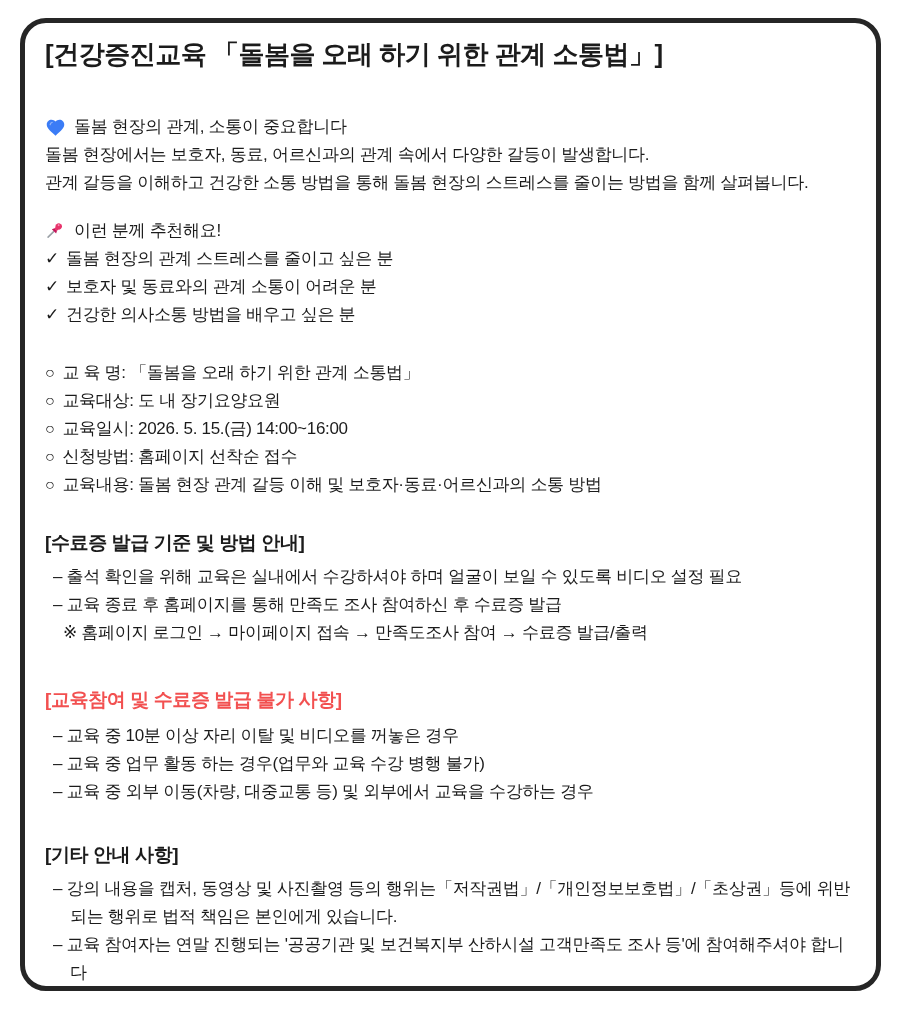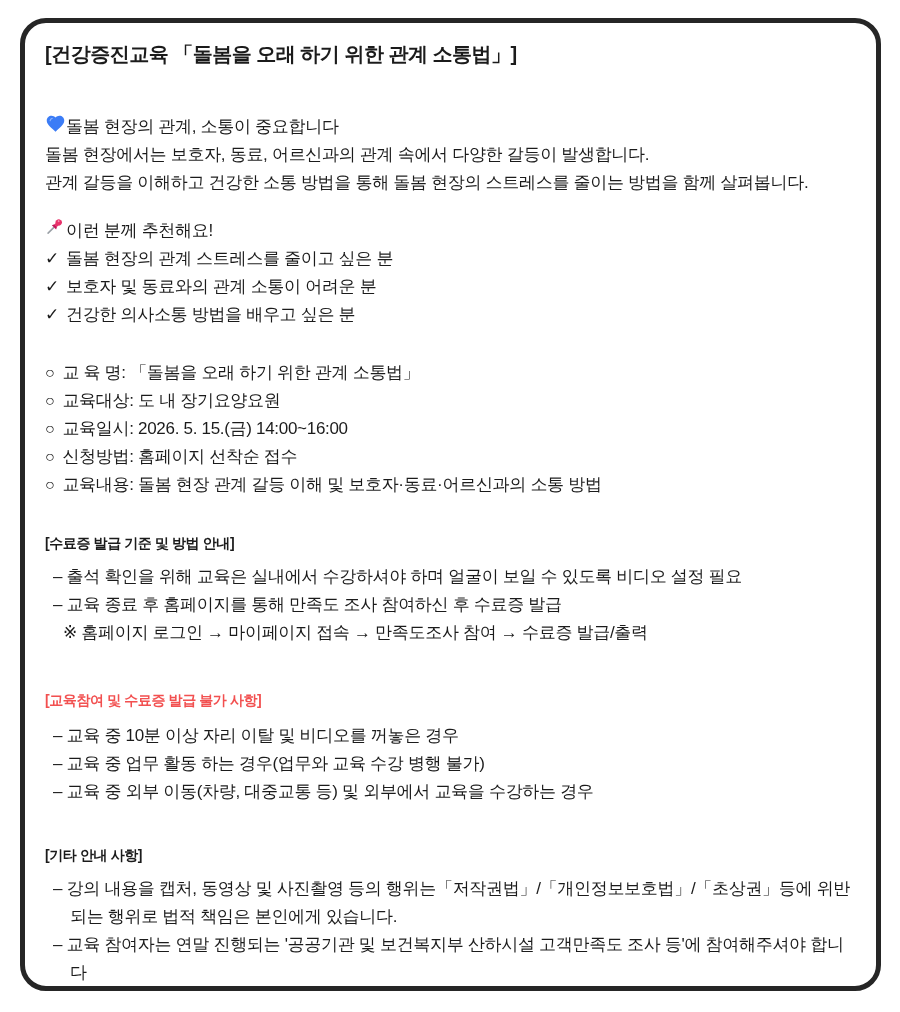--- a/index.html
+++ b/index.html
@@ -13,37 +13,37 @@
     position: absolute;
     left: 20px; top: 18px;
     width: 861px; height: 973px;
     border: 5px solid #262626;
     border-radius: 26px;
     background: #ffffff;
     padding: 14px 22px 0 20px;
     overflow: hidden;
   }
   .doc-title {
-    font-size: 20px;
+    font-size: 26px;
     font-weight: bold;
     line-height: 34px;
     letter-spacing: -0.5px;
     margin-bottom: 42px;
   }
   .line { font-size: 17px; line-height: 28px; letter-spacing: -0.3px; }
-  .icon-line { display: flex; }
+  .icon-line { display: flex; align-items: center; gap: 8px; }
   .icon-line .emoji { width: 21px; height: 21px; flex: 0 0 auto; display: inline-block; }
   .intro-block { margin-bottom: 20px; }
   .recommend-block { margin-bottom: 30px; }
   .check-item .check { font-weight: bold; margin-right: 7px; }
   .info-list { margin-bottom: 31px; }
   .info-item .circle { margin-right: 8px; font-size: 16px; }
   .section { margin-bottom: 28px; }
   .section-heading {
-    font-size: 14px;
+    font-size: 19px;
     font-weight: bold;
     line-height: 26px;
     letter-spacing: -0.4px;
     margin-bottom: 7px;
   }
   .section-heading.red { color: #f25050; }
   .sub-item { padding-left: 8px; }
   .hang { padding-left: 25px; text-indent: -17px; }
   .note-item { padding-left: 18px; }
   .sec-restrict { margin-top: 40px; margin-bottom: 12px; }

